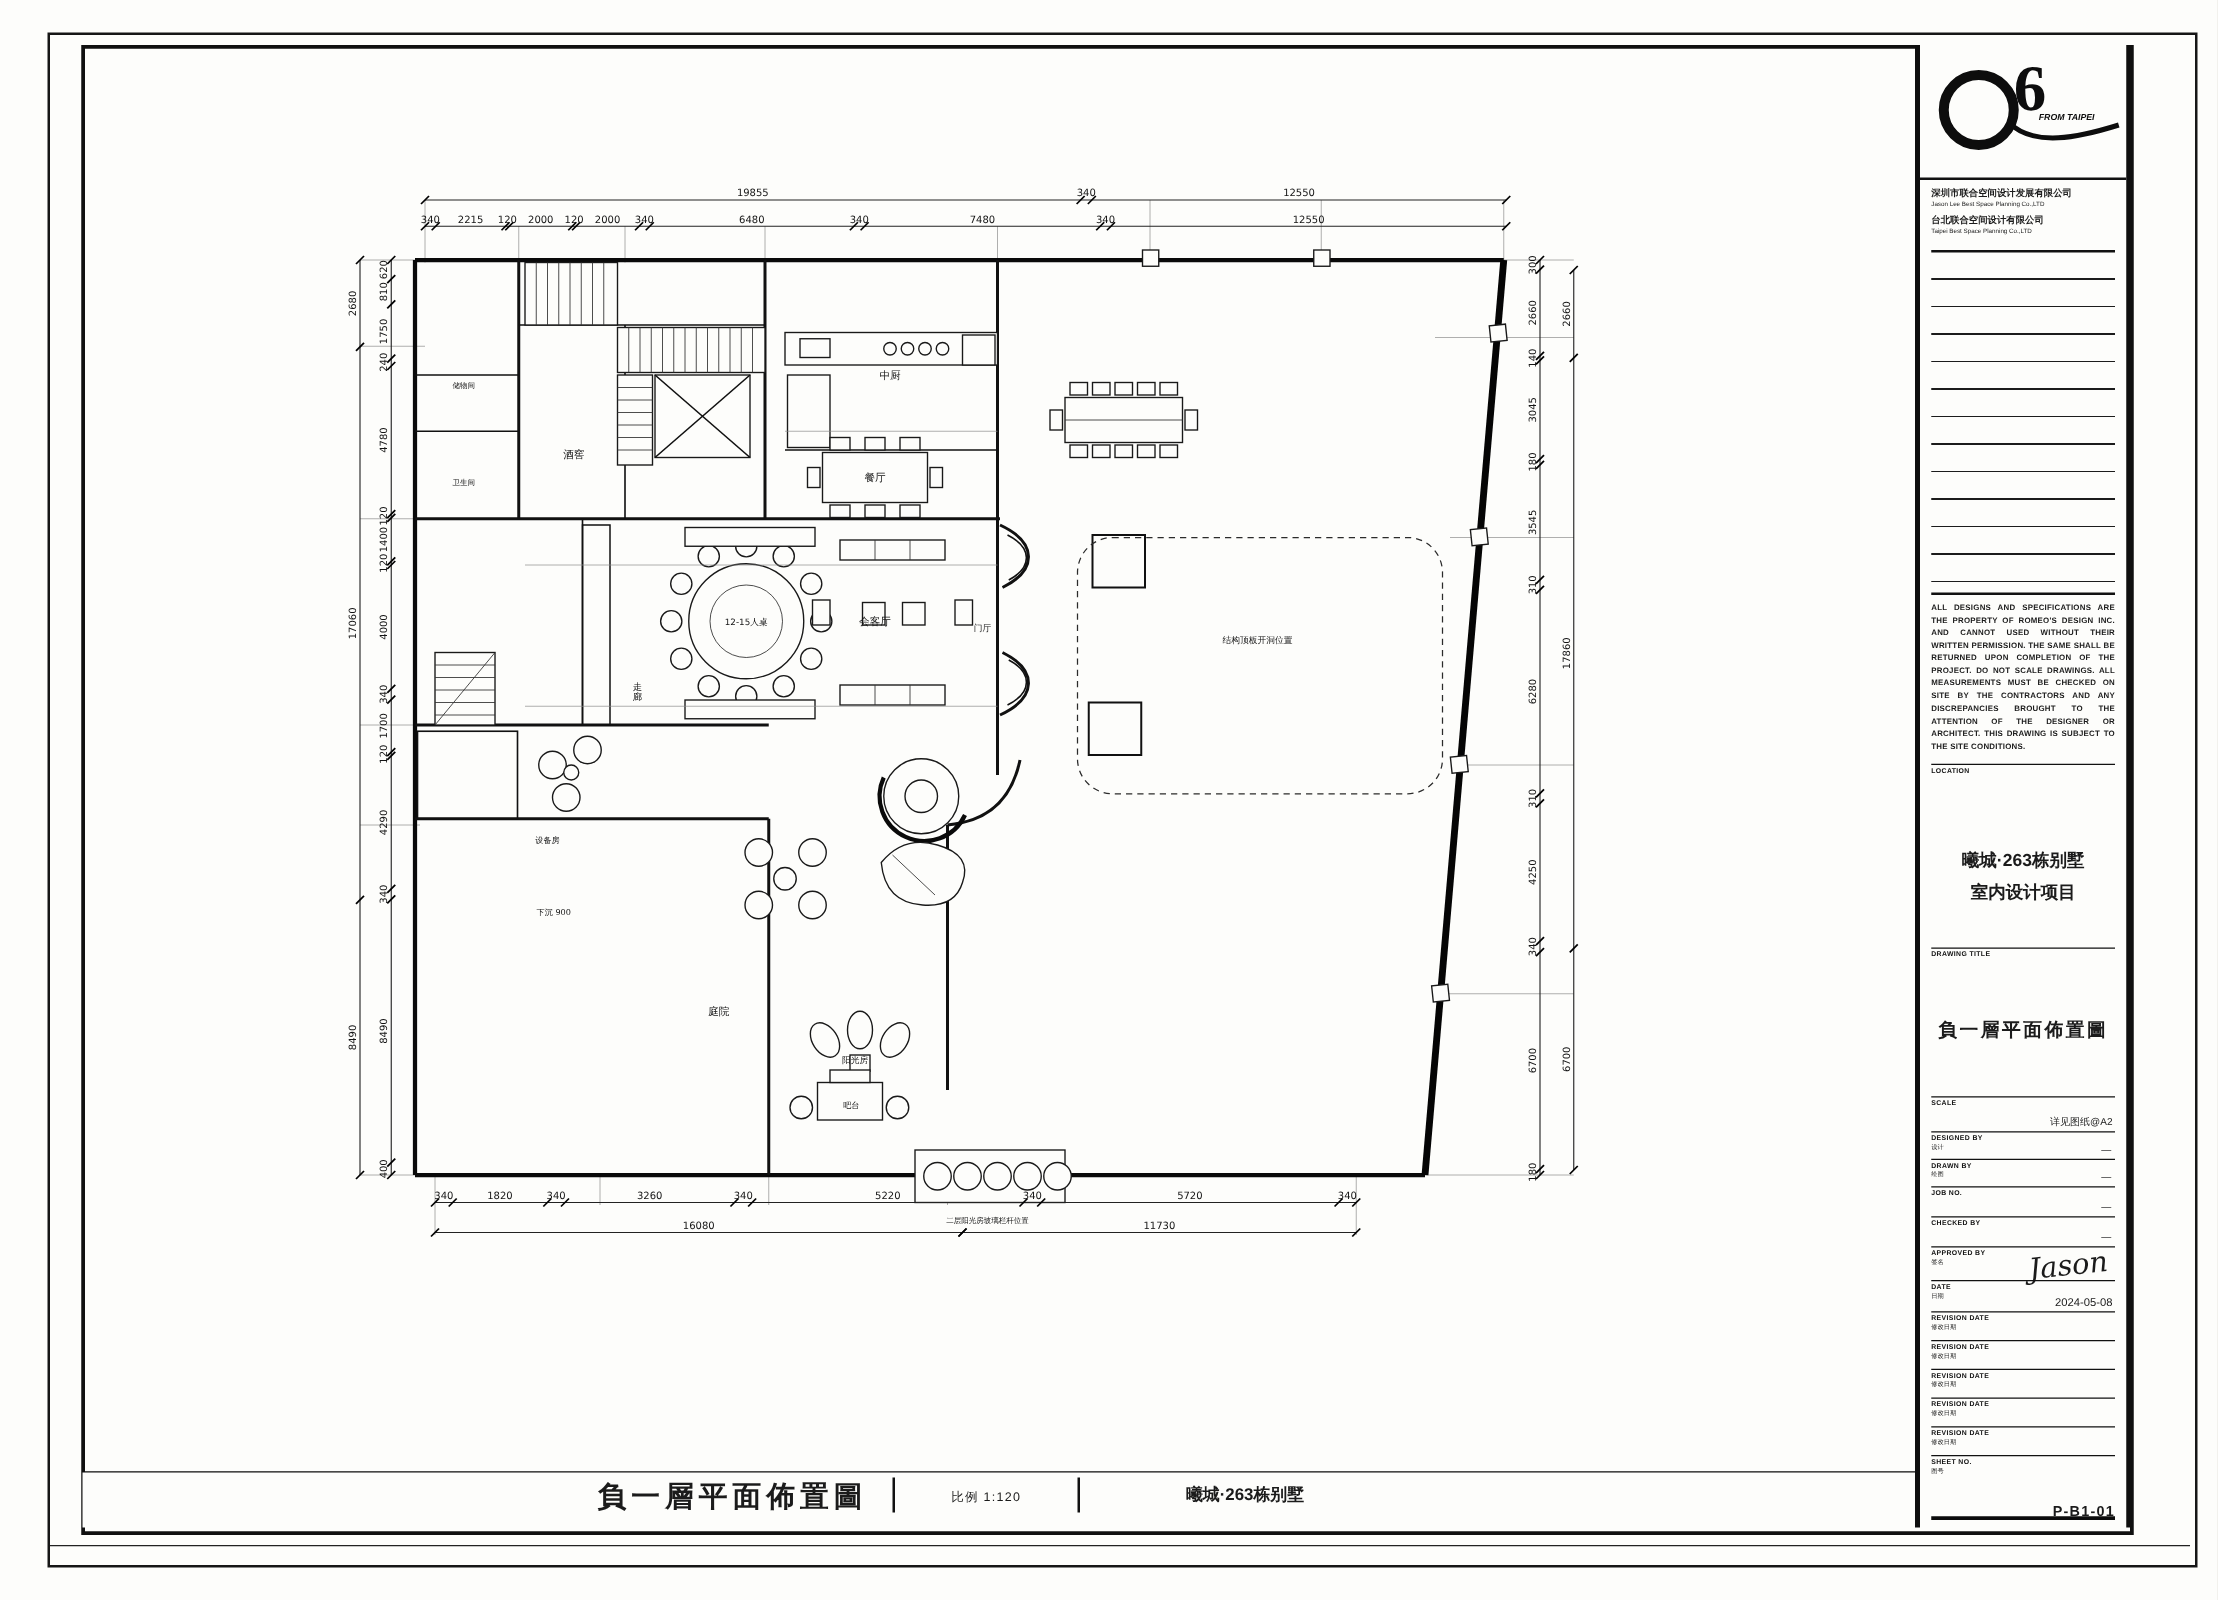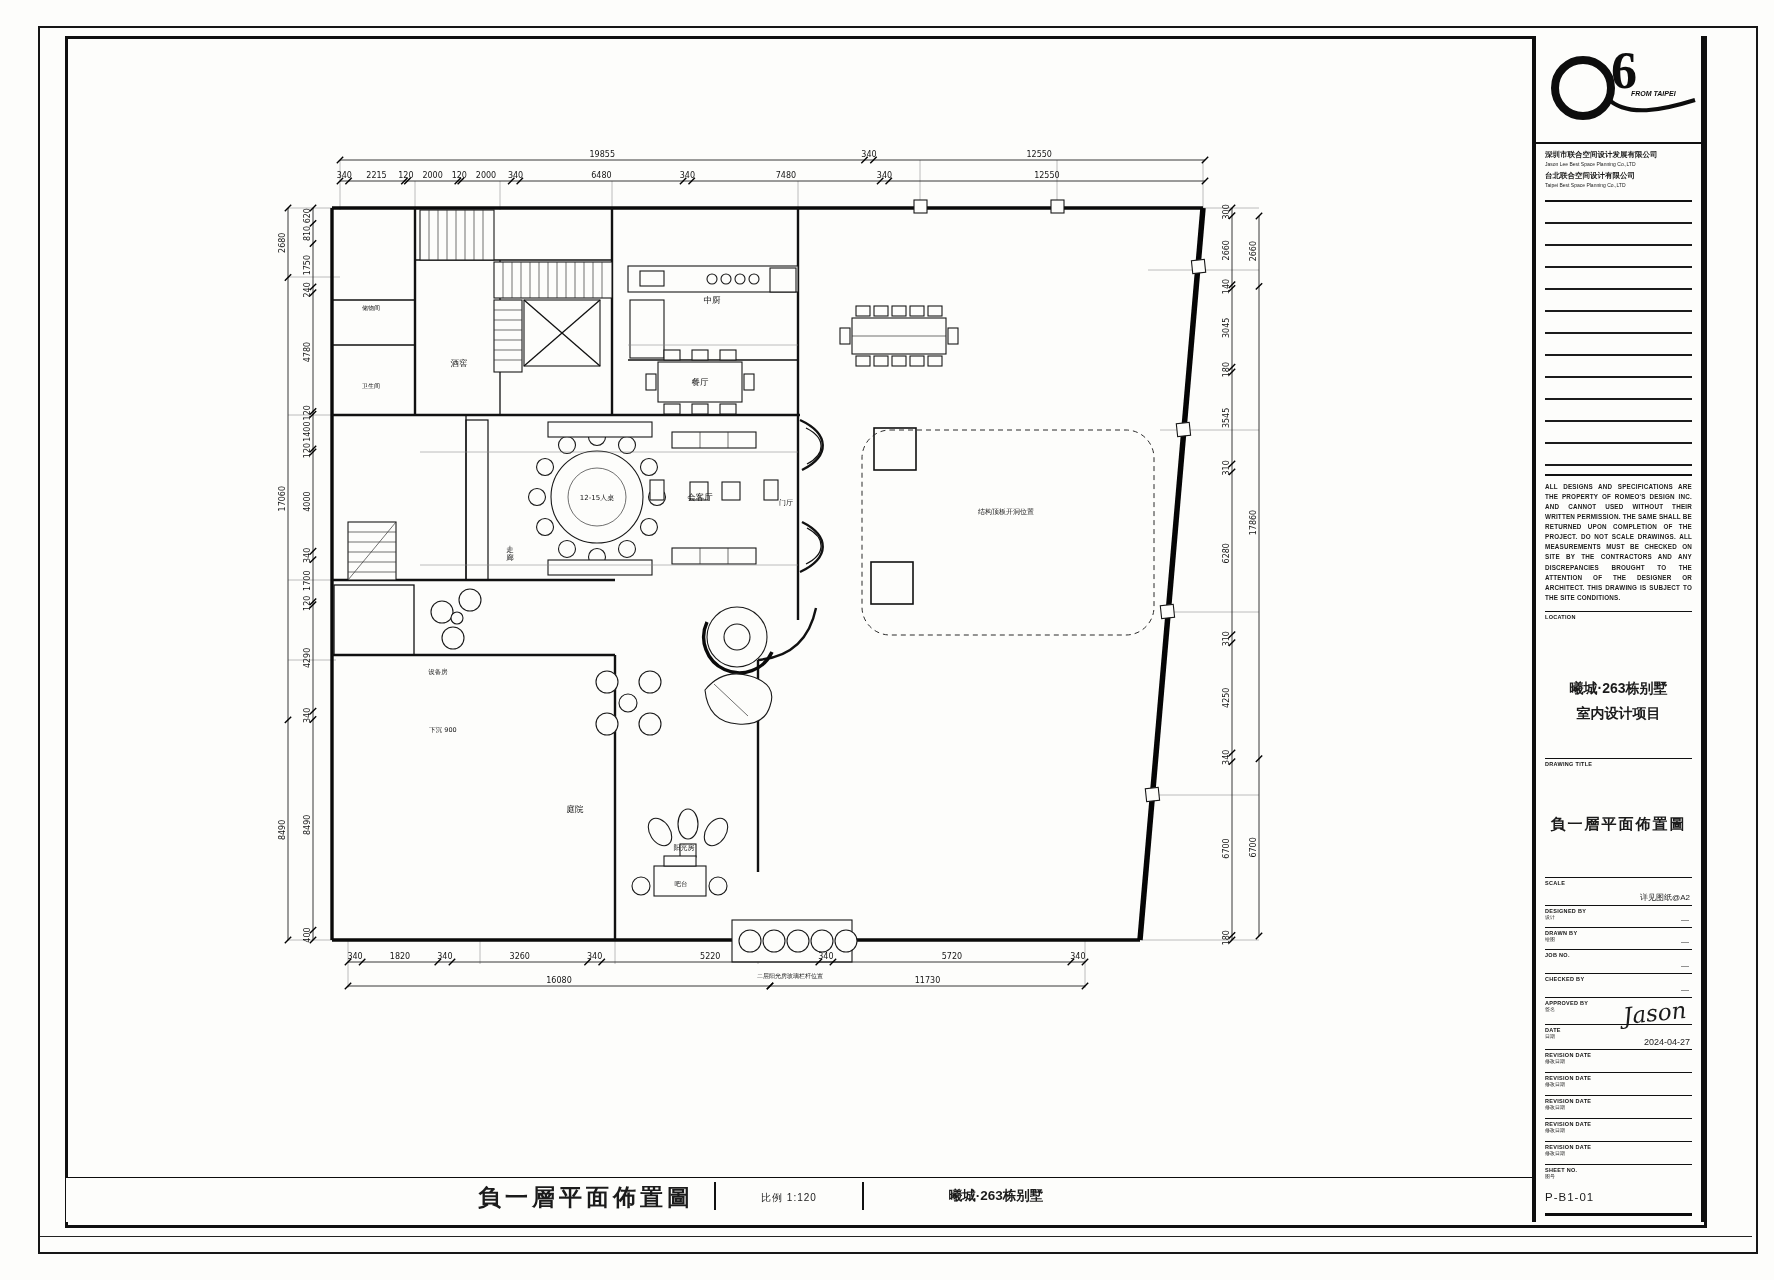--- a/index.html
+++ b/index.html
@@ -27,21 +27,21 @@
   .tb-location{border-top:1.5px solid #111;margin:0 9px;height:146px;}
   .tb-label{font-size:5.5px;font-weight:bold;letter-spacing:.3px;padding-top:2px;color:#111;}
   .tb-sub{font-size:5px;color:#222;}
   .tb-project{margin-top:56px;text-align:center;font-size:14px;font-weight:bold;line-height:1.8;}
   .tb-drawtitle{border-top:1.5px solid #111;margin:0 9px;height:118px;}
   .tb-drawtitle .dt{margin-top:48px;text-align:center;font-size:15px;font-weight:bold;letter-spacing:2px;font-family:"Liberation Serif",serif;}
   .tb-row{border-top:1.5px solid #111;margin:0 9px;position:relative;}
   .tb-val{position:absolute;right:2px;bottom:2px;font-size:8px;text-align:right;}
   .tb-dash{position:absolute;right:4px;bottom:3px;font-size:8px;letter-spacing:-1px;}
   .tb-sig{position:absolute;right:6px;bottom:-2px;font-family:"DejaVu Serif",serif;font-style:italic;font-size:23px;transform:rotate(-6deg);}
-  .tb-sheetval{text-align:left;font-size:11.5px;font-weight:normal;letter-spacing:1px;margin-top:12px;}
+  .tb-sheetval{text-align:right;font-size:11.5px;font-weight:bold;letter-spacing:1px;margin-top:24px;}
   .tb-endline{border-top:3px solid #0c0c0c;margin:6px 9px 0 9px;}
   
   svg.plan{position:absolute;left:0;top:0;}
   svg.plan text{font-family:"DejaVu Sans",sans-serif;fill:#141414;}
   .dim line{stroke:#222;stroke-width:.9;}
   .dim line.tick{stroke:#000;stroke-width:1.4;}
   .dim text{font-size:8px;}
   .rlabel{font-weight:500;}
   .w2{stroke:#111;stroke-width:2.4;fill:none;}
   .w1{stroke:#111;stroke-width:1.3;fill:none;}
@@ -568,21 +568,21 @@
       <div class="tb-dash">—</div>
     </div>
     <div class="tb-row" style="height:26px">
       <div class="tb-label">APPROVED BY</div>
       <div class="tb-sub">签名</div>
       <div class="tb-sig">Jason</div>
     </div>
     <div class="tb-row" style="height:24px">
       <div class="tb-label">DATE</div>
       <div class="tb-sub">日期</div>
-      <div class="tb-val" style="font-size:9px">2024-04-27</div>
+      <div class="tb-val" style="font-size:9px">2024-05-08</div>
     </div>
     <div class="tb-row" style="height:22px">
       <div class="tb-label">REVISION DATE</div>
       <div class="tb-sub">修改日期</div>
     </div>
     <div class="tb-row" style="height:22px">
       <div class="tb-label">REVISION DATE</div>
       <div class="tb-sub">修改日期</div>
     </div>
     <div class="tb-row" style="height:22px">

